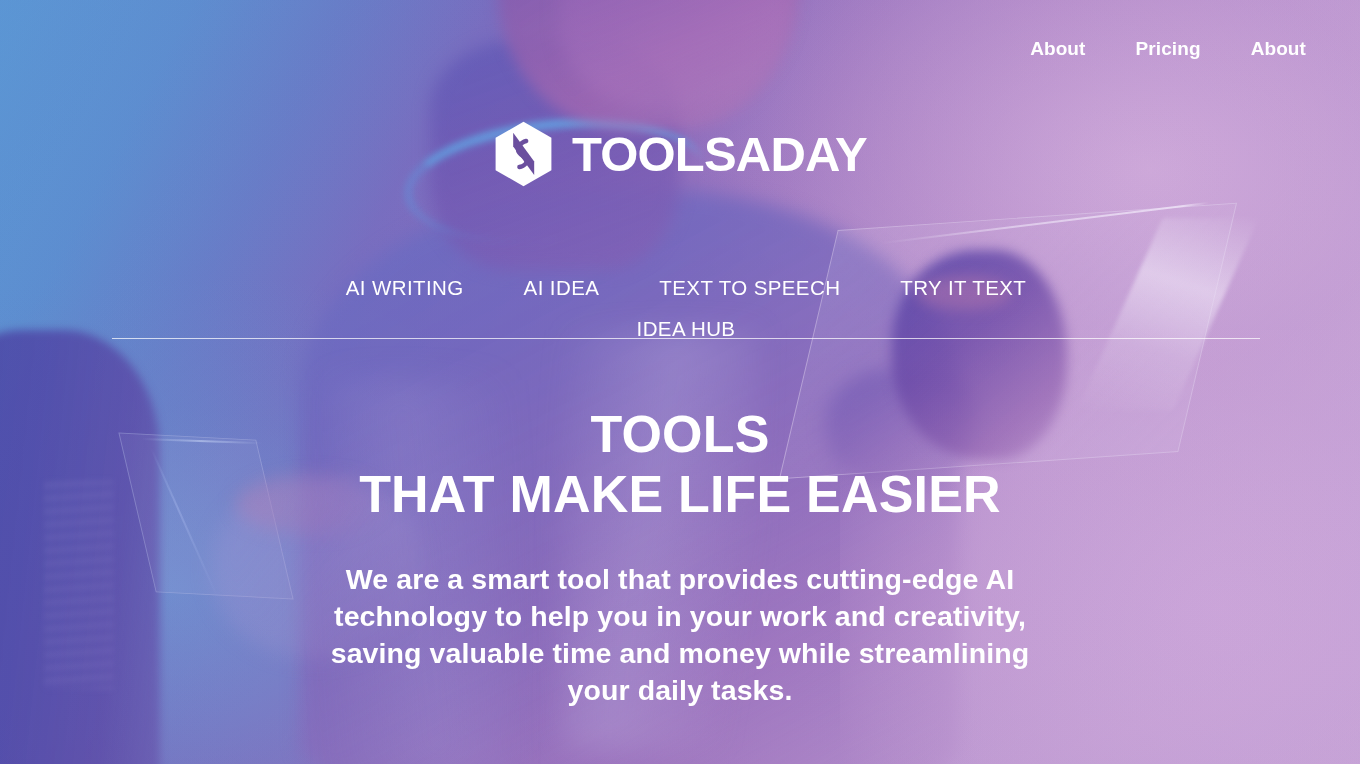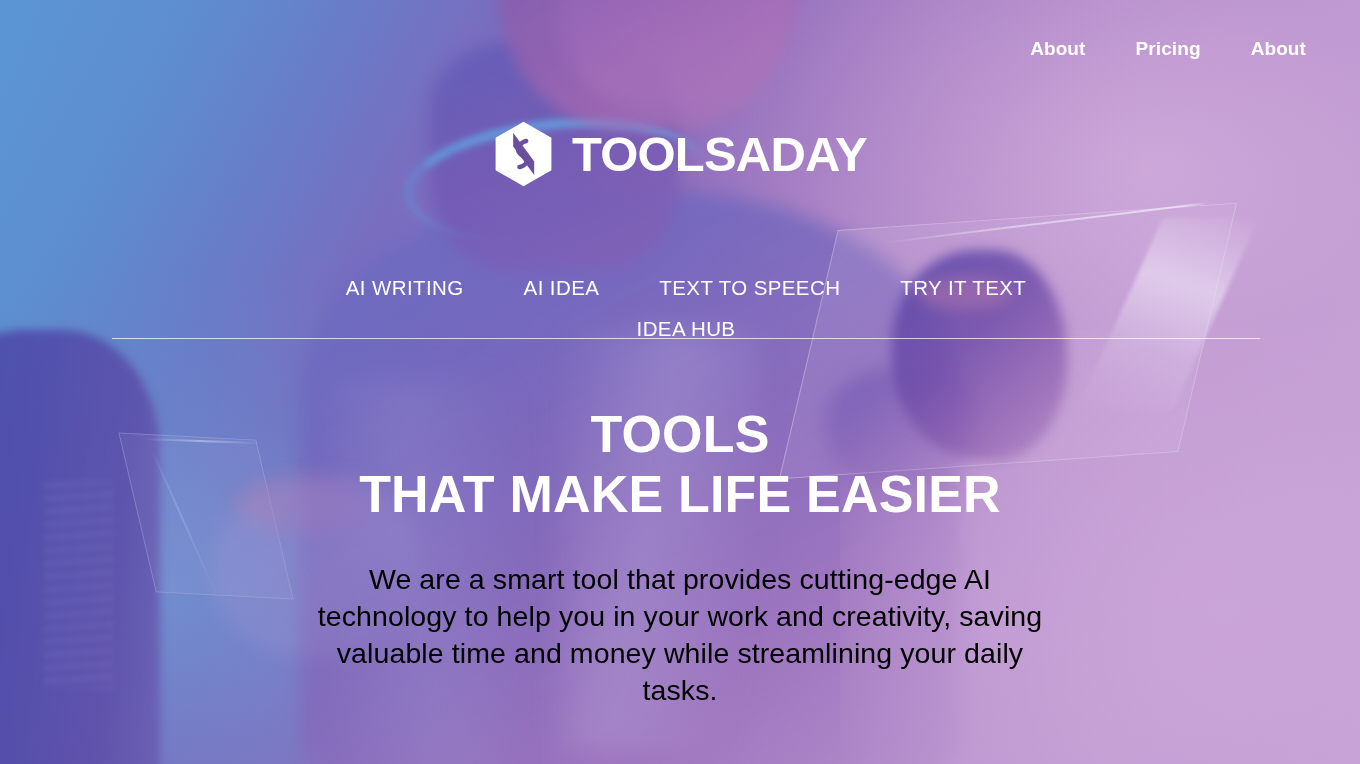--- a/index.html
+++ b/index.html
@@ -411,23 +411,23 @@
     color: #ffffff;
     font-size: 52px;
     font-weight: 700;
     line-height: 1.16;
     letter-spacing: 0.2px;
   }
   .hero h1 .l2 { display: block; }
   .hero p {
     margin: 36px auto 0;
     width: 760px;
-    color: #000000;
+    color: #ffffff;
     font-size: 28.5px;
-    font-weight: 400;
+    font-weight: 700;
     line-height: 1.3;
     letter-spacing: 0.1px;
   }
 </style>
 </head>
 <body>
 
 <div class="page">
 
   <div class="bg">

